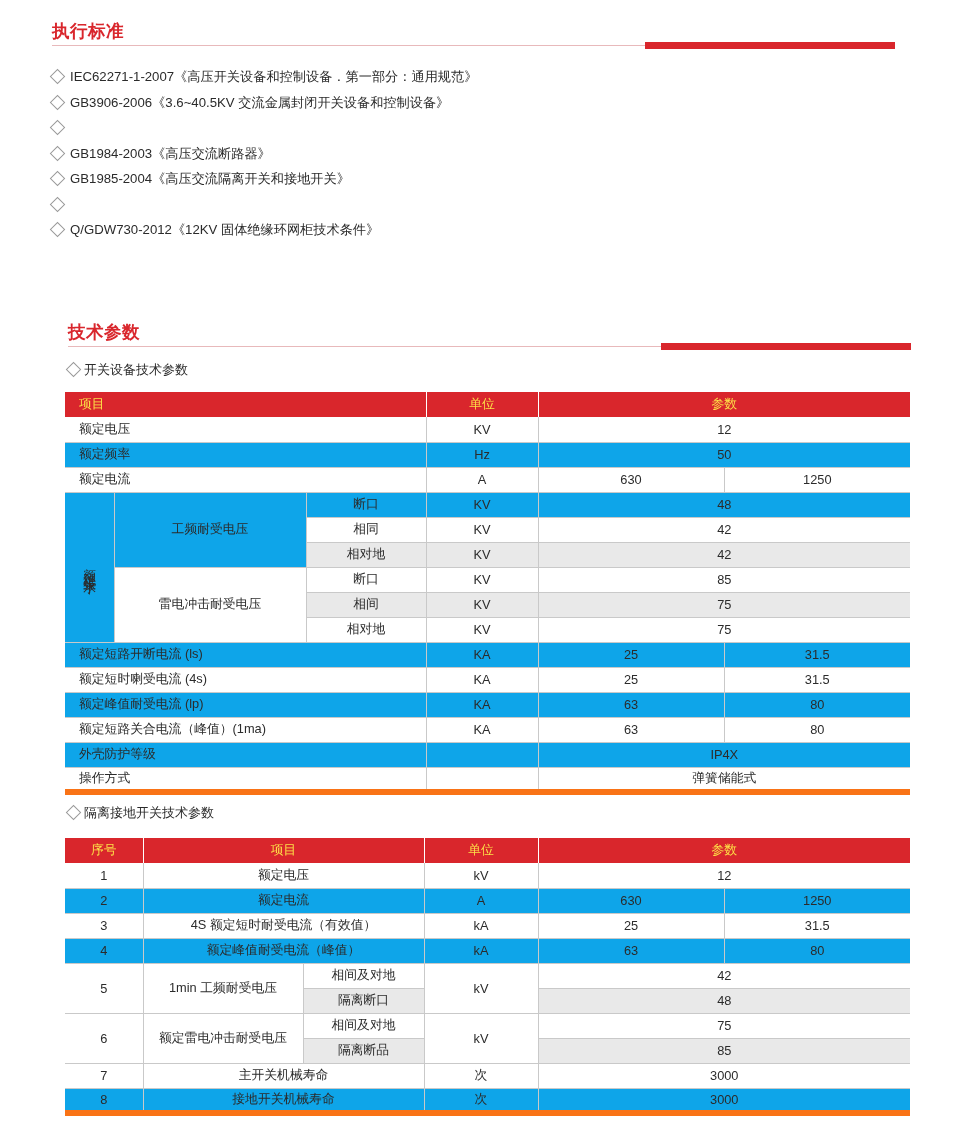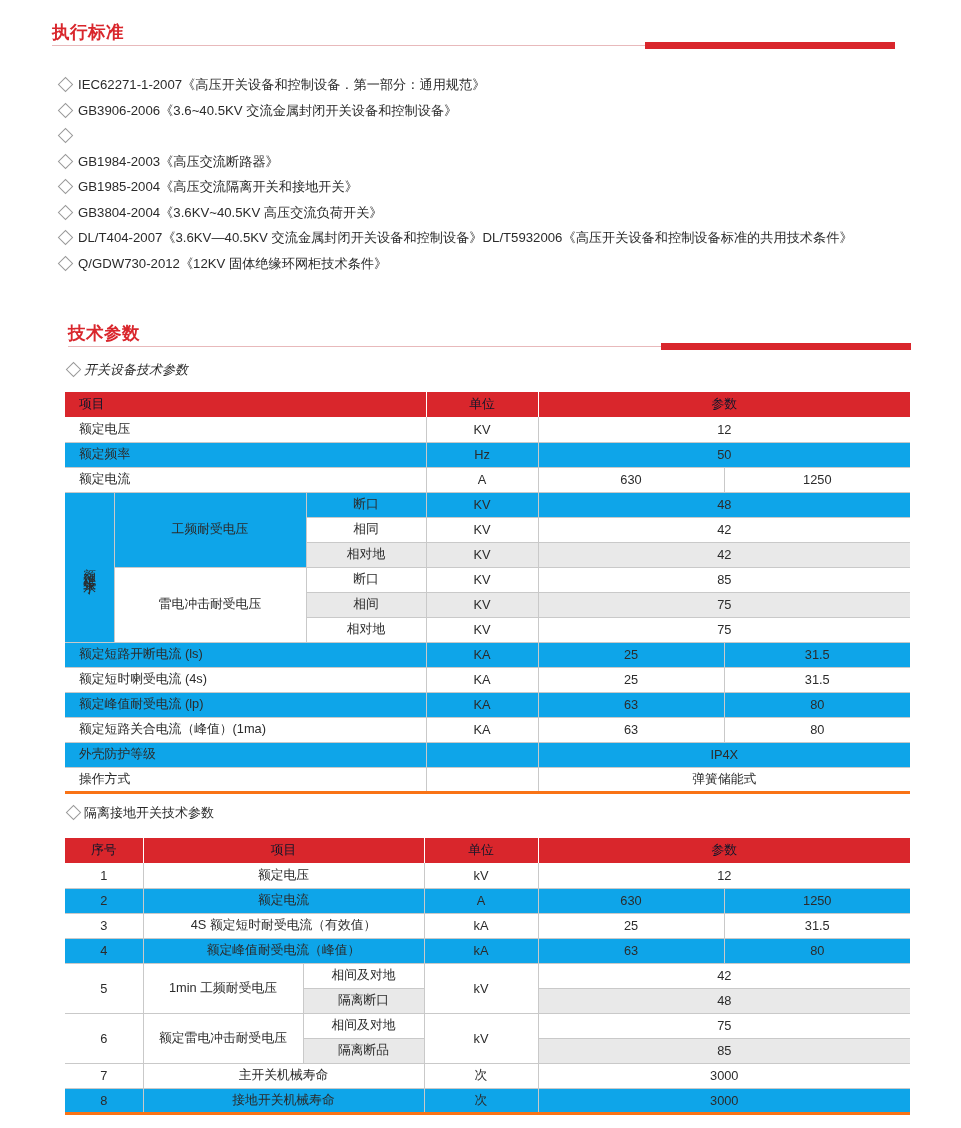--- a/index.html
+++ b/index.html
@@ -13,20 +13,21 @@
     color: #231f20;
     position: relative;
     overflow: hidden;
   }
   .page { position: relative; width: 961px; height: 1128px; }
 
   
   .section-head {
     position: relative;
     height: 34px;
+    font-family: Liberation Mono, monospace;
   }
   .section-title {
     position: absolute;
     left: 0; top: 0;
     font-size: 17.5px;
     font-weight: bold;
     color: #d9262c;
     letter-spacing: 0.5px;
     line-height: 24px;
   }
@@ -39,21 +40,21 @@
   }
   .rule-thick {
     position: absolute;
     height: 7px;
     background: #d9262c;
     bottom: 5px;
   }
 
   
   .std-list {
-    margin: 8px; padding: 0; list-style: none;
+    margin: 0; padding: 0; list-style: none;
   }
   .std-list li {
     font-size: 13.2px;
     line-height: 25.5px;
     color: #2b2b2b;
     white-space: nowrap;
   }
   .dia {
     display: inline-block;
     width: 11px; height: 11px;
@@ -73,21 +74,21 @@
   
   table.spec {
     border-collapse: collapse;
     width: 845px;
     table-layout: fixed;
     font-size: 12.8px;
     color: #2b2b2b;
   }
   table.spec th {
     background: #d9262c;
-    color: #0f172a;
+    color: #fde047;
     font-weight: normal;
     height: 25px;
     font-size: 12.8px;
     border: none;
     border-right: 1px solid #ffffff;
   }
   table.spec th:last-child { border-right: none; }
   table.spec td {
     height: 25px;
     border-right: 1px solid #c9c9c9;
@@ -101,30 +102,30 @@
   table.spec td.shade { background: #e9e9e9; }
   table.spec td.left { text-align: left; padding-left: 14px; }
   table.spec td.vert {
     writing-mode: vertical-rl;
     text-orientation: upright;
     letter-spacing: 3px;
     padding: 4px 0;
     background: #e9e9e9;
     white-space: nowrap;
   }
-  table.spec tr:last-child td { border-bottom: 3px solid #f97316; }
+  table.spec tr:last-child td { border-bottom: 6px solid #f97316; }
   .tbl-wrap { position: relative; }
 
   
   #sec1-head { position: absolute; left: 52px; top: 20px; width: 843px; }
   #sec1-head .rule-thick { left: 593px; width: 250px; }
   #std-block { position: absolute; left: 52px; top: 64px; width: 880px; }
   #sec2-head { position: absolute; left: 68px; top: 321px; width: 843px; }
   #sec2-head .rule-thick { left: 593px; width: 250px; }
-  #sub1 { position: absolute; left: 68px; top: 360px; font-style: italic; }
+  #sub1 { position: absolute; left: 68px; top: 360px; }
   #table1 { position: absolute; left: 65px; top: 392px; }
   #sub2 { position: absolute; left: 68px; top: 803px; }
   #table2 { position: absolute; left: 65px; top: 838px; }
 </style>
 </head>
 <body>
 
 <div class="page">
 
   <div id="sec1-head" class="section-head">
@@ -132,22 +133,21 @@
     <div class="rule-thin"></div>
     <div class="rule-thick"></div>
   </div>
 
   <ul id="std-block" class="std-list">
     <li><span class="dia"></span><span>IEC62271-1-2007《高压开关设备和控制设备．第一部分：通用规范》</span></li>
     <li><span class="dia"></span><span>GB3906-2006《3.6~40.5KV 交流金属封闭开关设备和控制设备》</span></li>
     <li><span class="dia"></span></li>
     <li><span class="dia"></span><span>GB1984-2003《高压交流断路器》</span></li>
     <li><span class="dia"></span><span>GB1985-2004《高压交流隔离开关和接地开关》</span></li>
-    <li><span class="dia"></span><span>GB3804-2004《3.6KV~40.5KV 高压交流负荷开关》</span></li>
-    <li><span class="dia"></span><span>DL/T404-2007《3.6KV—40.5KV 交流金属封闭开关设备和控制设备》DL/T5932006《高压开关设备和控制设备标准的共用技术条件》</span></li>
+    <li><span class="dia"></span></li>
     <li><span class="dia"></span><span>Q/GDW730-2012《12KV 固体绝缘环网柜技术条件》</span></li>
   </ul>
 
   <div id="sec2-head" class="section-head">
     <div class="section-title">技术参数</div>
     <div class="rule-thin"></div>
     <div class="rule-thick"></div>
   </div>
 
   <div id="sub1" class="sub-label">

